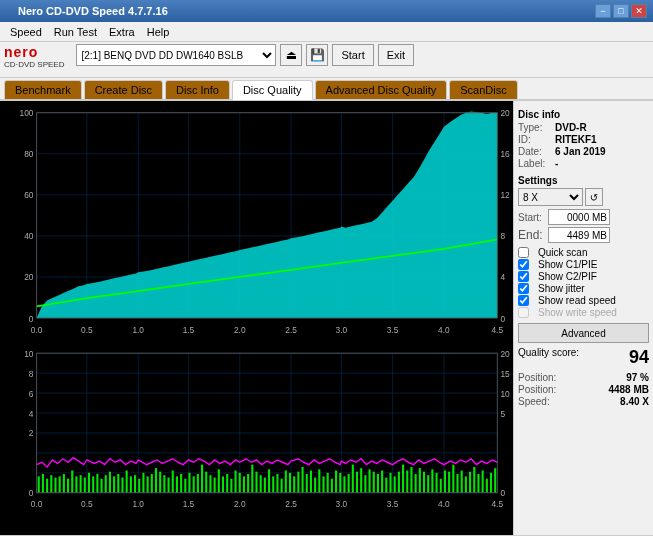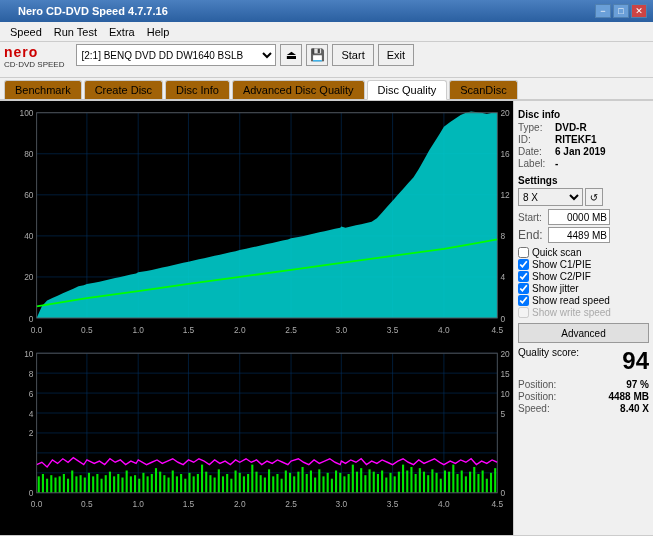--- a/index.html
+++ b/index.html
@@ -152,21 +152,21 @@
 
     .mb-input {
       width: 62px; height: 16px; font-size: 10px;
       border: 1px solid #999; text-align: right;
       padding-right: 2px;
     }
 
     .checkbox-row {
       display: flex;
       align-items: flex-end;
-      gap: 3px;
+      gap: 9px;
       margin-bottom: 1px;
     }
     .checkbox-row input[type=checkbox] {
       width: 11px; height: 11px;
     }
     .checkbox-row label { font-size: 10px; }
 
     .advanced-btn {
       width: 100%;
       height: 20px;
@@ -177,21 +177,21 @@
       margin-top: 4px;
     }
 
     .quality-row {
       display: flex;
       justify-content: space-between;
       margin-top: 4px;
       font-size: 10px;
     }
     .quality-score {
-      font-size: 24px;
+      font-size: 18px;
       font-weight: bold;
       color: #000;
       text-align: right;
     }
 
     .progress-section { margin-top: 4px; }
     .prog-row {
       display: flex;
       justify-content: space-between;
       margin-bottom: 1px;
@@ -247,22 +247,22 @@
   <div class="toolbar-icon-btn" title="Eject">⏏</div>
   <div class="toolbar-icon-btn" title="Save">💾</div>
   <button class="toolbar-btn">Start</button>
   <button class="toolbar-btn">Exit</button>
 </div>
 
 <div class="tabs">
   <div class="tab">Benchmark</div>
   <div class="tab">Create Disc</div>
   <div class="tab">Disc Info</div>
+  <div class="tab active">Disc Quality</div>
   <div class="tab">Advanced Disc Quality</div>
-  <div class="tab active">Disc Quality</div>
   <div class="tab">ScanDisc</div>
 </div>
 
 <div class="main-content">
 
   <div class="chart-area">
     <svg class="charts-container" viewBox="0 0 490 370" preserveAspectRatio="none">
 
       <rect width="490" height="370" fill="#000"></rect>
 

